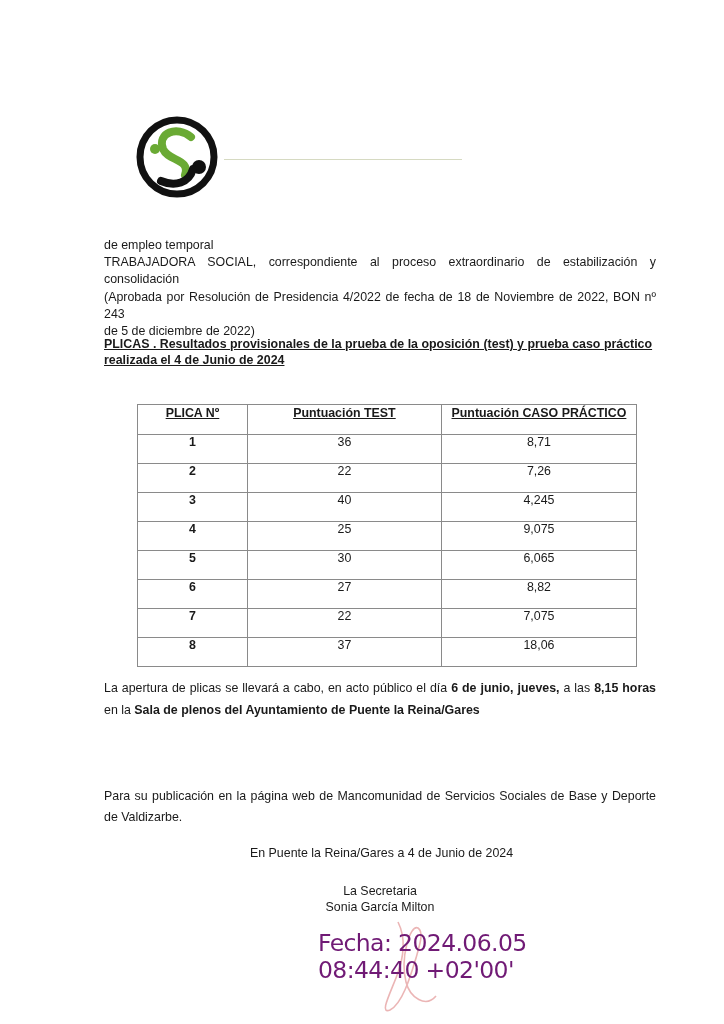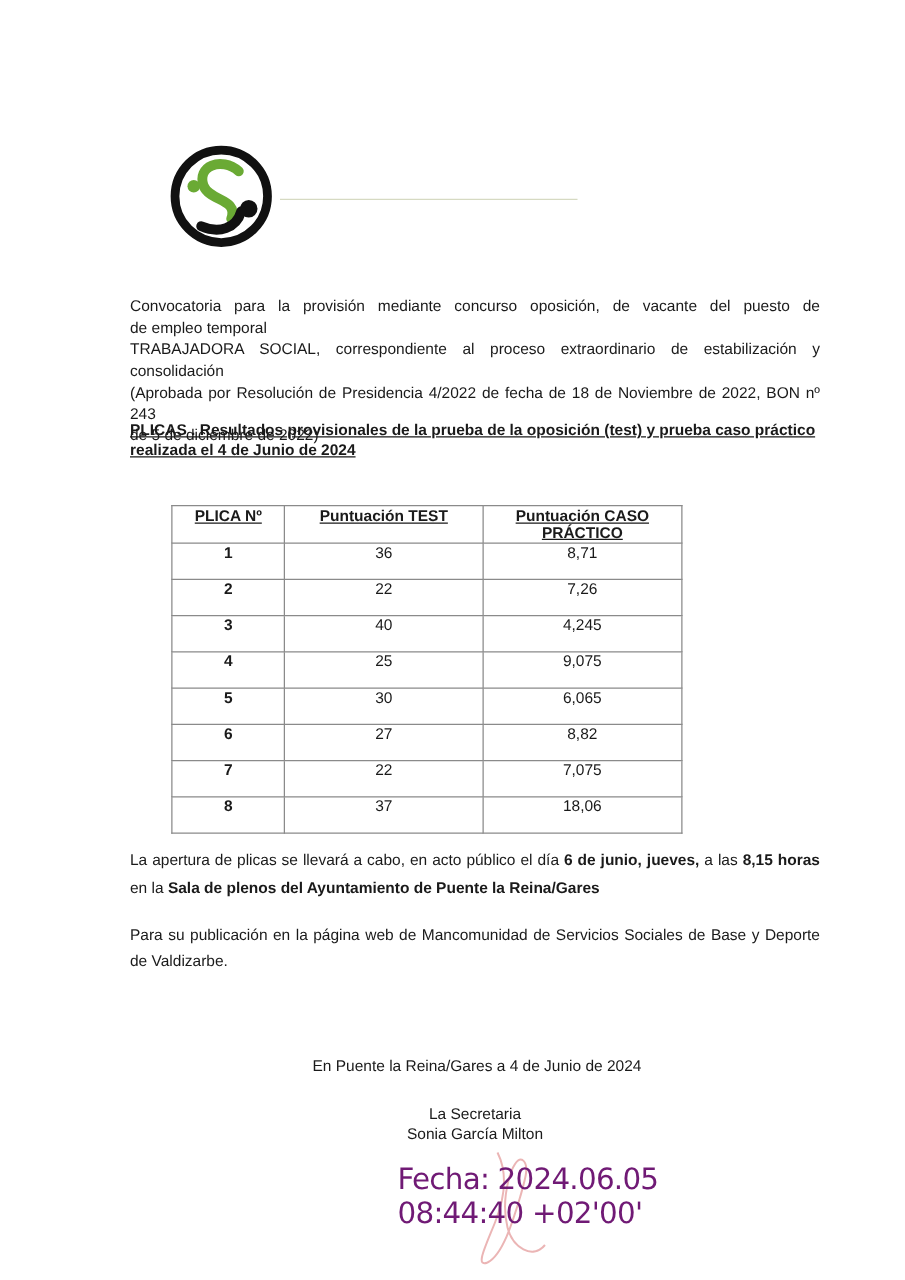--- a/index.html
+++ b/index.html
@@ -5,21 +5,21 @@
   html, body { margin: 0; padding: 0; background: #ffffff; }
   body { width: 724px; height: 1024px; position: relative; overflow: hidden;
          font-family: "Liberation Sans", sans-serif; color: #1a1a1a; }
   .abs { position: absolute; }
   .logo { left: 135px; top: 115px; width: 84px; height: 84px; }
   .logo-line { left: 224px; top: 159px; width: 238px; height: 1px; background: #d6dac2; }
   .para { left: 104px; width: 552px; font-size: 12.4px; line-height: 17.2px; text-align: justify; }
   .intro { top: 237px; }
   .intro .ln { display: block; }
   .title { top: 336px; width: 552px; left: 104px; font-size: 12.4px; line-height: 16px; font-weight: bold; text-decoration: underline; }
-  table.results { position: absolute; left: 137px; top: 404px; width: 409px; border-collapse: collapse; font-size: 12.4px; }
+  table.results { position: absolute; left: 137px; top: 404px; width: 500px; border-collapse: collapse; font-size: 12.4px; }
   table.results th, table.results td { border: 1.4px solid #8a8a8a; text-align: center; vertical-align: top; padding: 1px 4px 0 4px; }
   table.results th { height: 27px; font-weight: bold; text-decoration: underline; line-height: 13px; padding-top: 2px; }
   table.results td { height: 27px; line-height: 13px; }
   table.results td.plica { font-weight: bold; }
   .c1 { width: 93px; } .c2 { width: 171px; } .c3 { width: 172px; }
   .opening { top: 677px; line-height: 22px; }
   .contra { top: 738px; line-height: 21.3px; }
   .place { left: 250px; top: 846px; font-size: 12.4px; }
   .role { left: 0; width: 724px; text-align: center; font-size: 12.4px; line-height: 15.5px; }
   .role1 { top: 884px; left: 18px; }
@@ -34,21 +34,20 @@
 <svg class="abs logo" viewBox="0 0 84 84">
   <circle cx="42" cy="42" r="37" fill="none" stroke="#111111" stroke-width="7"></circle>
   <circle cx="20" cy="34" r="5" fill="#6aaa34"></circle>
   <path d="M56 22 C42 10 22 18 28 34 C33 46 56 44 50 60" fill="none" stroke="#6aaa34" stroke-width="8" stroke-linecap="round"></path>
   <circle cx="64" cy="52" r="7" fill="#111111"></circle>
   <path d="M58 54 C54 68 40 72 26 66" fill="none" stroke="#111111" stroke-width="8" stroke-linecap="round"></path>
 </svg>
 <div class="abs logo-line"></div>
 
 <div class="abs para intro">
-  <span class="ln" style="text-align:justify;text-align-last:justify;">Convocatoria para la provisión mediante concurso oposición, de vacante del puesto de</span>
   <span class="ln">de empleo temporal</span>
   <span class="ln" style="text-align:justify;text-align-last:justify;">TRABAJADORA SOCIAL, correspondiente al proceso extraordinario de estabilización y consolidación</span>
   <span class="ln" style="text-align:justify;text-align-last:justify;">(Aprobada por Resolución de Presidencia 4/2022 de fecha de 18 de Noviembre de 2022, BON nº 243</span>
   <span class="ln">de 5 de diciembre de 2022)</span>
 </div>
 
 <div class="abs title">PLICAS . Resultados provisionales de la prueba de la oposición (test) y prueba caso práctico realizada el 4 de Junio de 2024</div>
 
 <table class="results">
   <thead>
@@ -98,21 +97,21 @@
       <td class="plica">8</td>
       <td>37</td>
       <td>18,06</td>
     </tr>
   </tbody>
 </table>
 
 <div class="abs para opening"><span>La apertura de plicas se llevará a cabo, en acto público el día </span><b>6 de junio, jueves,</b><span> a las </span><b>8,15 horas</b><span> en la </span><b>Sala de plenos del Ayuntamiento de Puente la Reina/Gares</b></div>
 
 <div class="abs para contra">
-  <div style="text-align:justify;">Para su publicación en la página web de Mancomunidad de Servicios Sociales de Base y Deporte de Valdizarbe.</div>
+  <div style="text-align:justify;margin-top:48px;">Para su publicación en la página web de Mancomunidad de Servicios Sociales de Base y Deporte de Valdizarbe.</div>
 </div>
 
 <div class="abs place">En Puente la Reina/Gares a 4 de Junio de 2024</div>
 <div class="abs role role1">La Secretaria</div>
 <div class="abs role role2">Sonia García Milton</div>
 
 <svg class="abs swirl" viewBox="0 0 120 100">
   <path d="M58 4 C66 20 64 40 56 60 C48 80 40 96 50 92 C62 86 70 60 76 40 C80 26 84 14 78 10 C70 6 60 40 66 64 C70 80 86 90 96 78" fill="none" stroke="#e8a8a8" stroke-width="1.6" opacity="0.85"></path>
 </svg>
 <div class="abs stamp">

